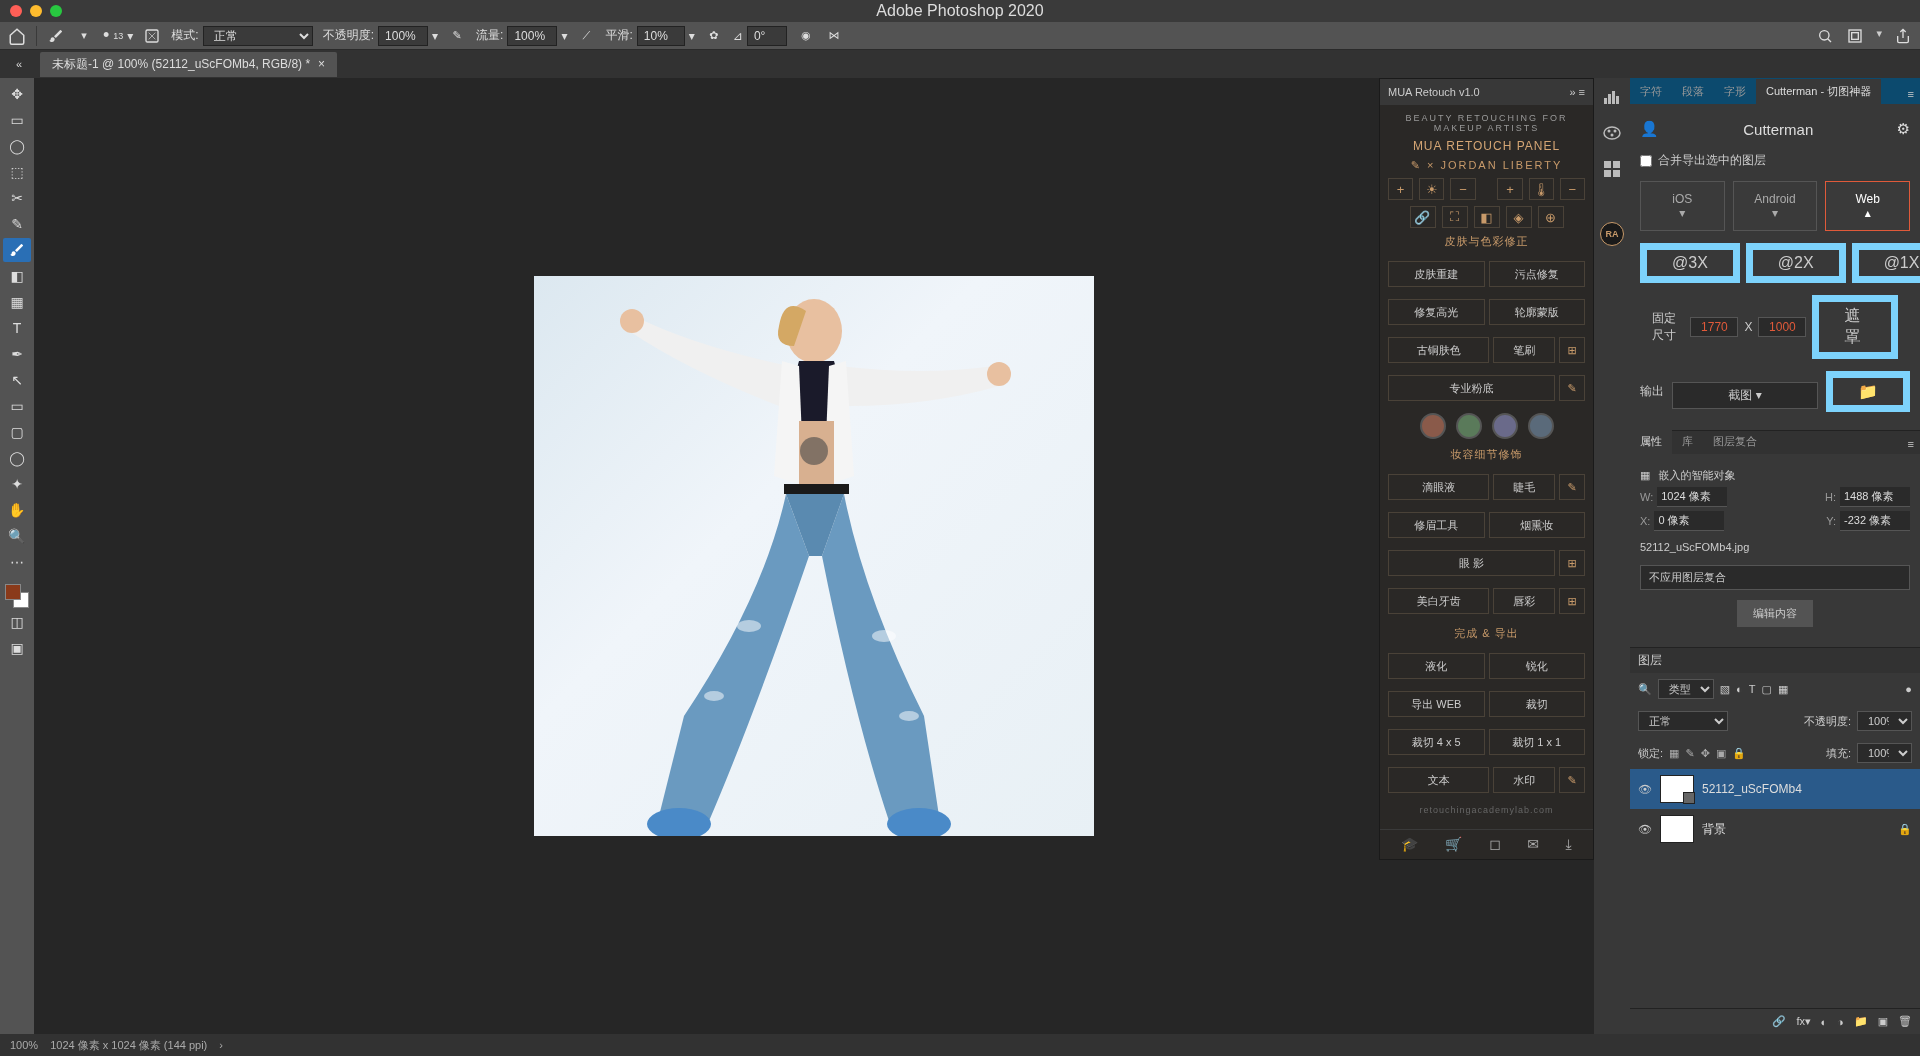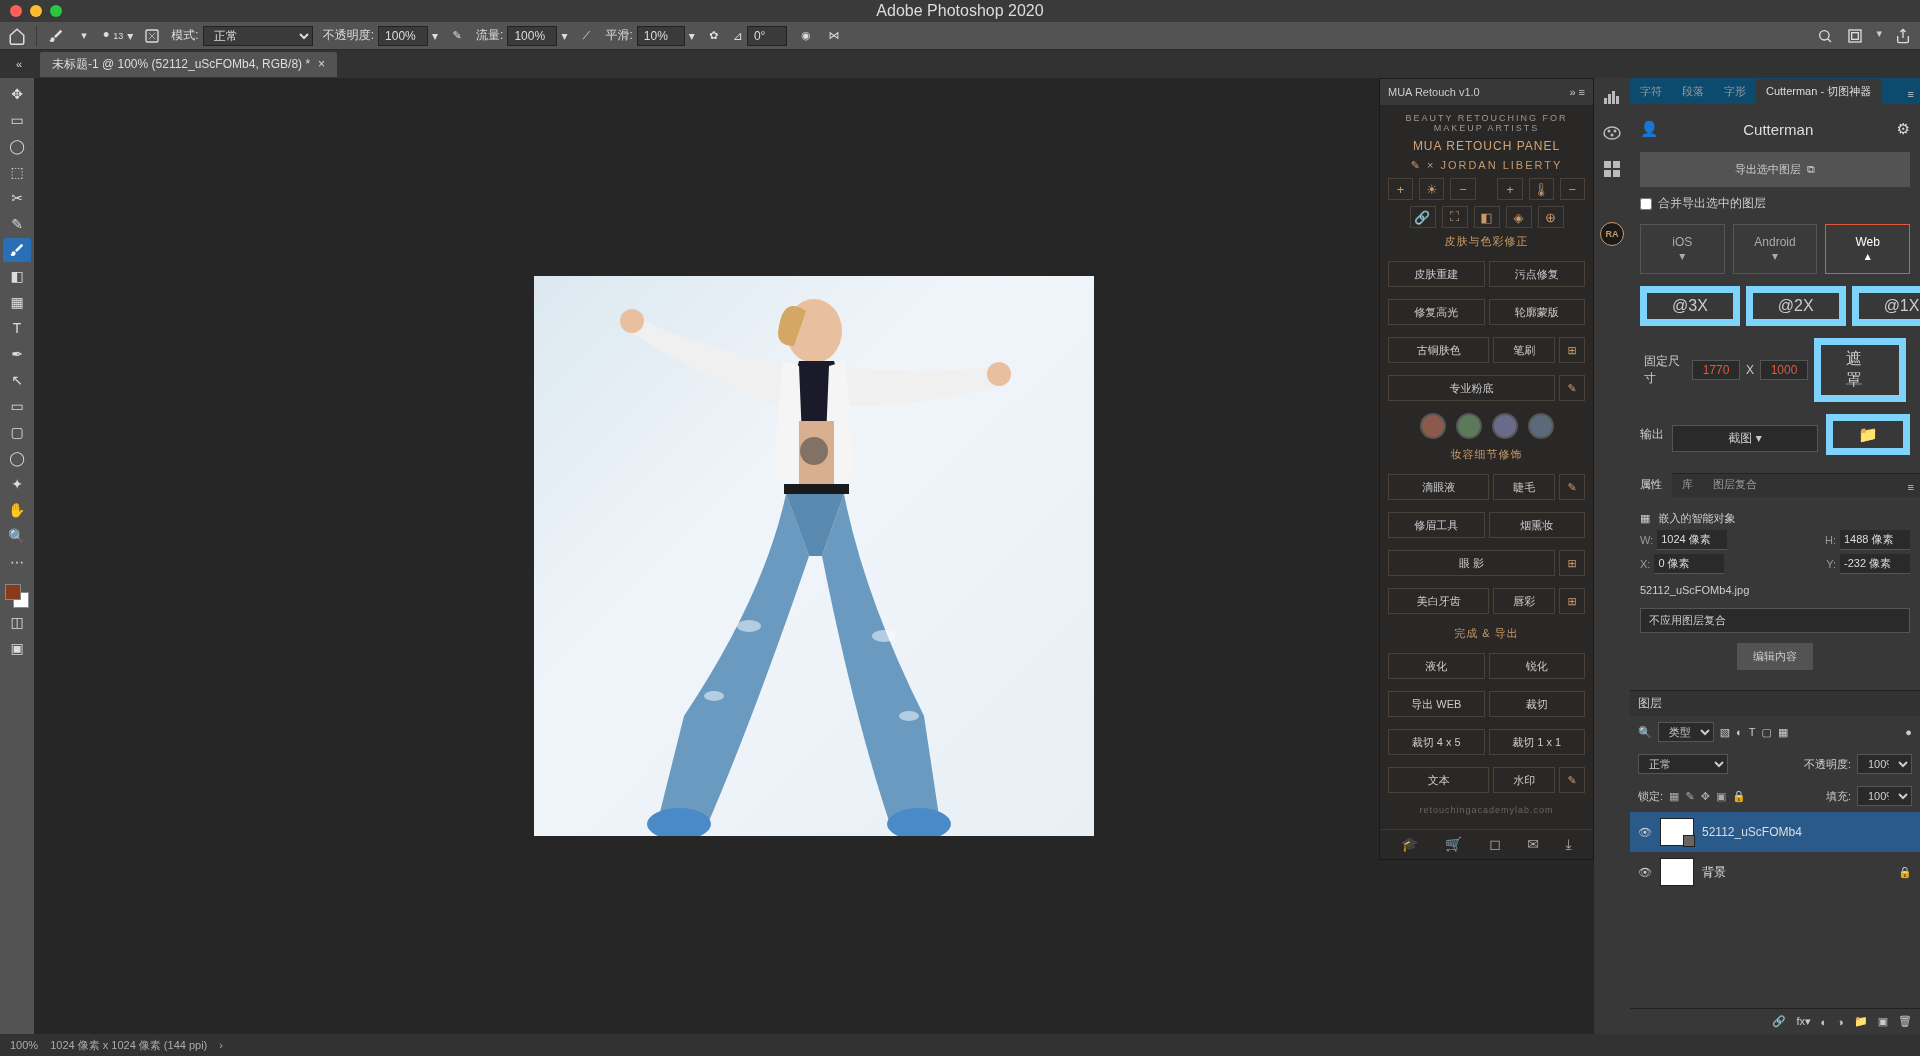--- a/index.html
+++ b/index.html
@@ -55,21 +55,21 @@
 .panel-body { padding:10px; background:#383838; }
 .cutterman-title { text-align:center; font-size:15px; color:#ddd; padding:6px 0; display:flex; align-items:center; justify-content:space-between;}
 .cut-btn-export { background:#535353; padding:10px; text-align:center; margin:8px 0; cursor:pointer; display:flex; align-items:center; justify-content:center; gap:6px;}
 .cut-check { display:flex; align-items:center; gap:6px; margin:8px 0; font-size:12px;}
 .cut-check input{width:12px;height:12px;}
 .cut-platforms { display:flex; gap:8px; margin:12px 0;}
 .plat-btn { flex:1; padding:10px 0; text-align:center; border:1px solid #555; cursor:pointer; font-size:12px; color:#aaa; background:#3a3a3a;}
 .plat-btn.active { border-color:#e05a3a; color:#fff;}
 .scale-row { display:flex; gap:6px; margin:8px 0;}
 .scale-btn { padding:4px 25px; border:7px solid #7dd3fc; cursor:pointer; font-size:16px; color:#ccc;}
-.size-row { display:flex; align-items:center; gap:6px; margin:12px 4px; font-size:12px;}
+.size-row { display:flex; align-items:center; gap:6px; margin:12px 12px; font-size:12px;}
 .size-input { width:48px; background:#2a2a2a; border:1px solid #555; color:#e05a3a; padding:2px 4px; text-align:center; font-size:12px;}
 .output-row{display:flex;align-items:center;gap:8px;margin:8px 0;font-size:12px;}
 .output-select{flex:1;background:#2a2a2a;border:1px solid #555;padding:4px;text-align:center;color:#ccc;margin-top:8px;}
 .prop-tabs { display:flex; background:#323232; height:24px; align-items:flex-end; font-size:11px; border-top:1px solid #222;}
 .prop-body { padding:10px; font-size:11px; }
 .prop-row { display:flex; align-items:center; gap:8px; margin:4px 0; }
 .prop-field { display:flex; align-items:center; gap:4px; }
 .prop-input { background:#2a2a2a; border:none; border-bottom:1px solid #555; color:#ddd; padding:2px 4px; width:70px; font-size:11px;}
 .prop-label{color:#999;}
 .edit-content-btn{background:#535353;padding:6px 16px;margin:10px auto;display:block;width:fit-content;cursor:pointer;font-size:11px;}
@@ -387,24 +387,20 @@
       <div class="panel-tab">字形</div>
       <div class="panel-tab active">Cutterman - 切图神器</div>
       <span style="margin-left:auto;padding:4px 6px;cursor:pointer;">≡</span>
     </div>
     <div class="panel-body">
       <div class="cutterman-title">
         <span style="width:20px;">👤</span>
         <span>Cutterman</span>
         <span>⚙</span>
       </div>
-      <div class="cut-btn-export">
-        <span>导出选中图层</span>
-        <span>⧉</span>
-      </div>
       <label class="cut-check">
         <input type="checkbox" style="">
         <span>合并导出选中的图层</span>
       </label>
       <div class="cut-platforms">
         <div class="plat-btn"><span>iOS</span><br>▾</div>
         <div class="plat-btn"><span>Android</span><br>▾</div>
         <div class="plat-btn active"><span>Web</span><br>▴</div>
       </div>
       <div class="scale-row">

